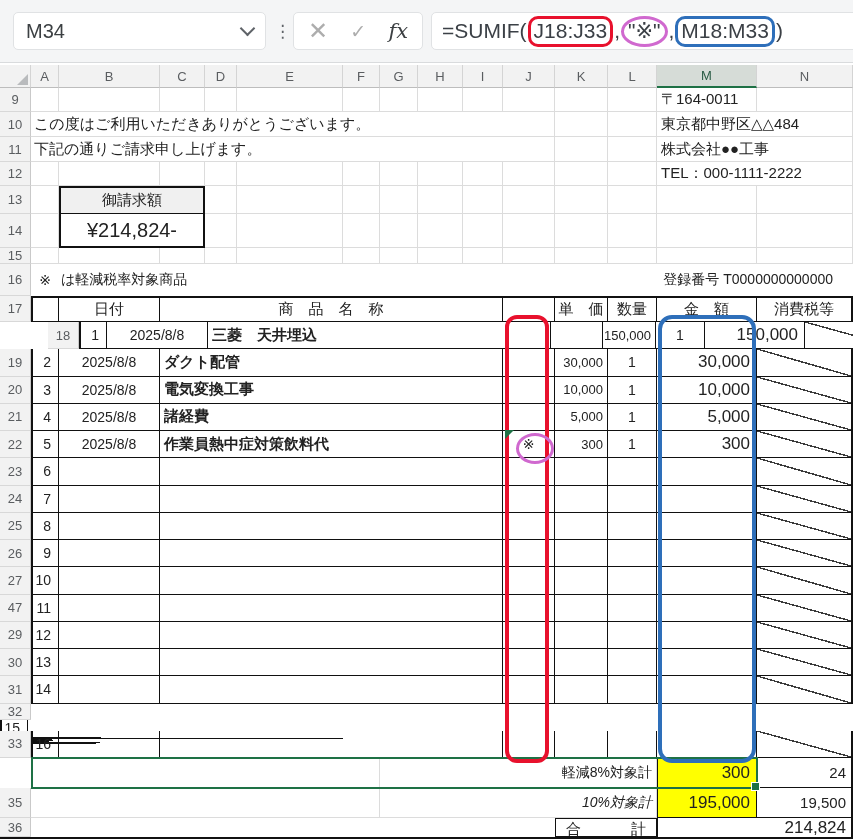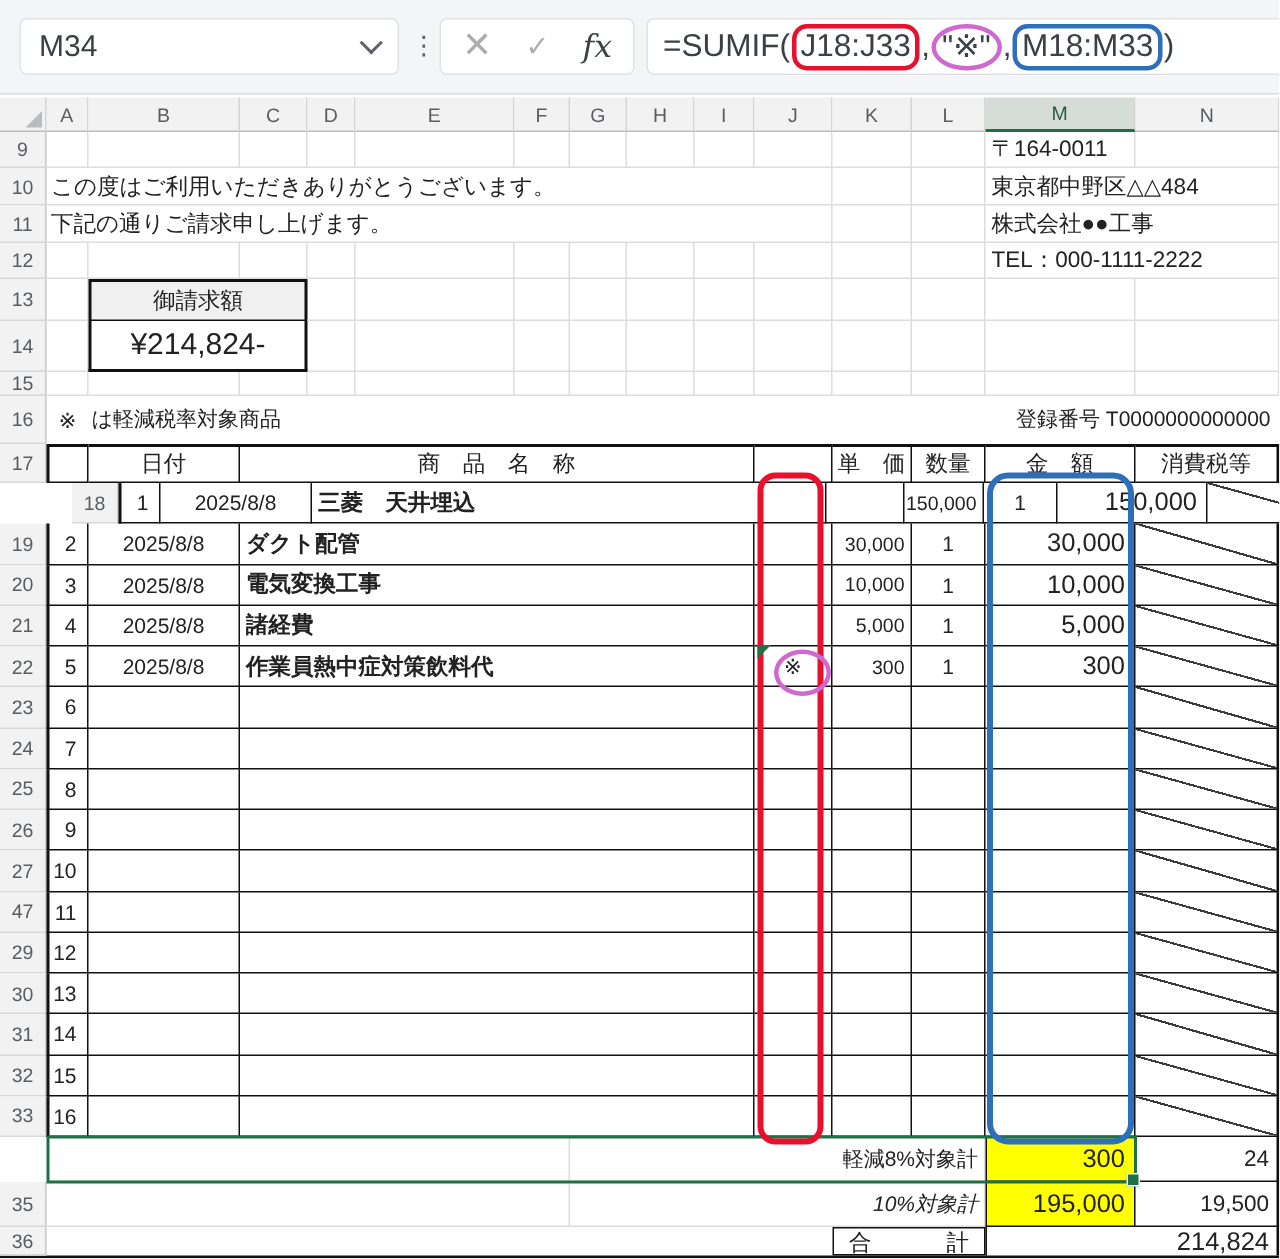--- a/index.html
+++ b/index.html
@@ -46,21 +46,21 @@
       border-right:1px solid #c9c9c9;border-bottom:1px solid #d8d8d8;font-size:13px;
       display:flex;align-items:center;justify-content:center;}
   .rh.sel{color:#1e7145;background:#e7efe9;margin-top:40px;}
   .c{box-sizing:border-box;flex-shrink:0;overflow:hidden;white-space:nowrap;
      display:flex;align-items:center;font-size:15px;}
   .g{border-right:1px solid #dcdcdc;border-bottom:1px solid #dcdcdc;}
   .addr{padding-left:4px;font-size:15px;}
   .txt{padding-left:3px;font-size:15px;}
   .txt16{padding-left:2px;font-size:14px;}
   .mark16{justify-content:center;font-size:14px;}
-  .reg{justify-content:flex-end;padding-right:6px;font-size:14px;}
+  .reg{justify-content:flex-end;padding-right:20px;font-size:14px;}
   .boxlabel{justify-content:center;font-size:15px;background:#f0f0f0;
             border:2px solid #111;border-bottom:1px solid #111;}
   .boxamount{justify-content:center;font-size:20px;border:2px solid #111;border-top:none;}
   .th{justify-content:center;font-size:15px;border-top:2px solid #111;
       border-right:1px solid #111;border-bottom:1px solid #111;}
   .td{border-right:1px solid #111;border-bottom:1px solid #111;}
   .el{border-left:2px solid #111;}
   .er{border-right:2px solid #111;}
   .bl{border-left:1px solid #111;}
   .no{justify-content:flex-end;padding-right:7px;font-size:14px;}
@@ -403,21 +403,21 @@
         <div class="rh">31</div>
         <div class="c td no el" style="width: 28px;">14</div>
         <div class="c td date" style="width: 101px;"></div>
         <div class="c td name" style="width: 343px;"></div>
         <div class="c td markc" style="width: 52px;"></div>
         <div class="c td price" style="width: 53px;"></div>
         <div class="c td qty" style="width: 49px;"></div>
         <div class="c td amt" style="width: 100px;"></div>
         <div class="c td diag er" style="width: 96px;"></div>
       </div>
-      <div class="row" style="height: 27.25px;">
+      <div class="row" style="height: 27.25px; flex-direction: column;">
         <div class="rh">32</div>
         <div class="c td no el" style="width: 28px;">15</div>
         <div class="c td date" style="width: 101px;"></div>
         <div class="c td name" style="width: 343px;"></div>
         <div class="c td markc" style="width: 52px;"></div>
         <div class="c td price" style="width: 53px;"></div>
         <div class="c td qty" style="width: 49px;"></div>
         <div class="c td amt" style="width: 100px;"></div>
         <div class="c td diag er" style="width: 96px;"></div>
       </div>

